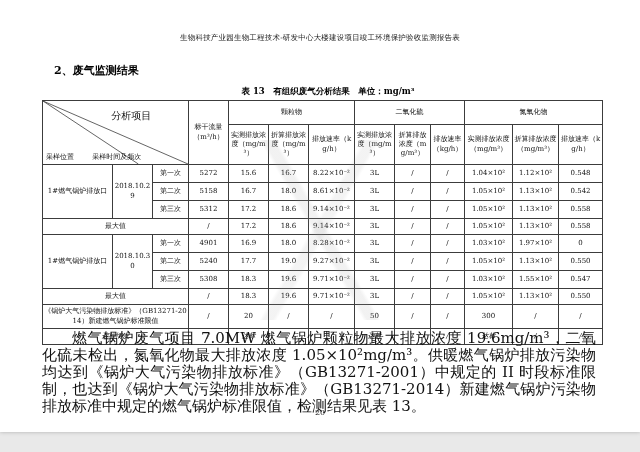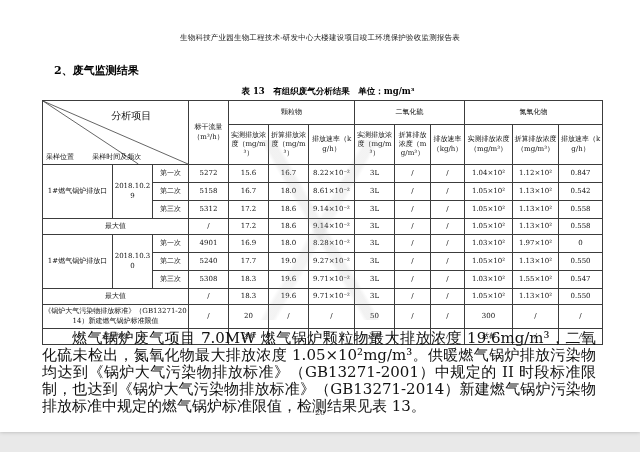--- a/index.html
+++ b/index.html
@@ -118,21 +118,21 @@
       <td>第一次</td>
       <td>5272</td>
       <td>15.6</td>
       <td>16.7</td>
       <td>8.22×10⁻²</td>
       <td>3L</td>
       <td>/</td>
       <td>/</td>
       <td>1.04×10²</td>
       <td>1.12×10²</td>
-      <td>0.847</td>
+      <td>0.548</td>
     </tr>
     <tr class="dr">
       <td>第二次</td>
       <td>5158</td>
       <td>16.7</td>
       <td>18.0</td>
       <td>8.61×10⁻²</td>
       <td>3L</td>
       <td>/</td>
       <td>/</td>

